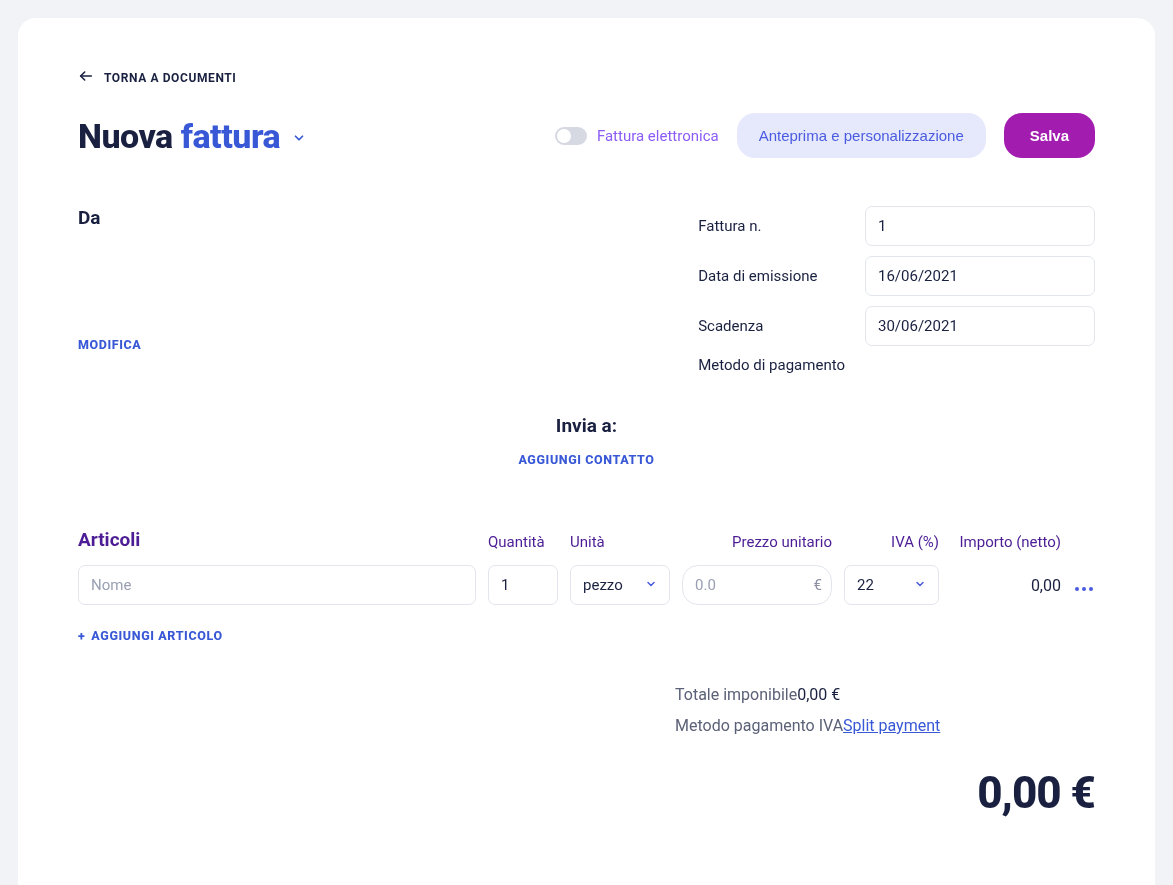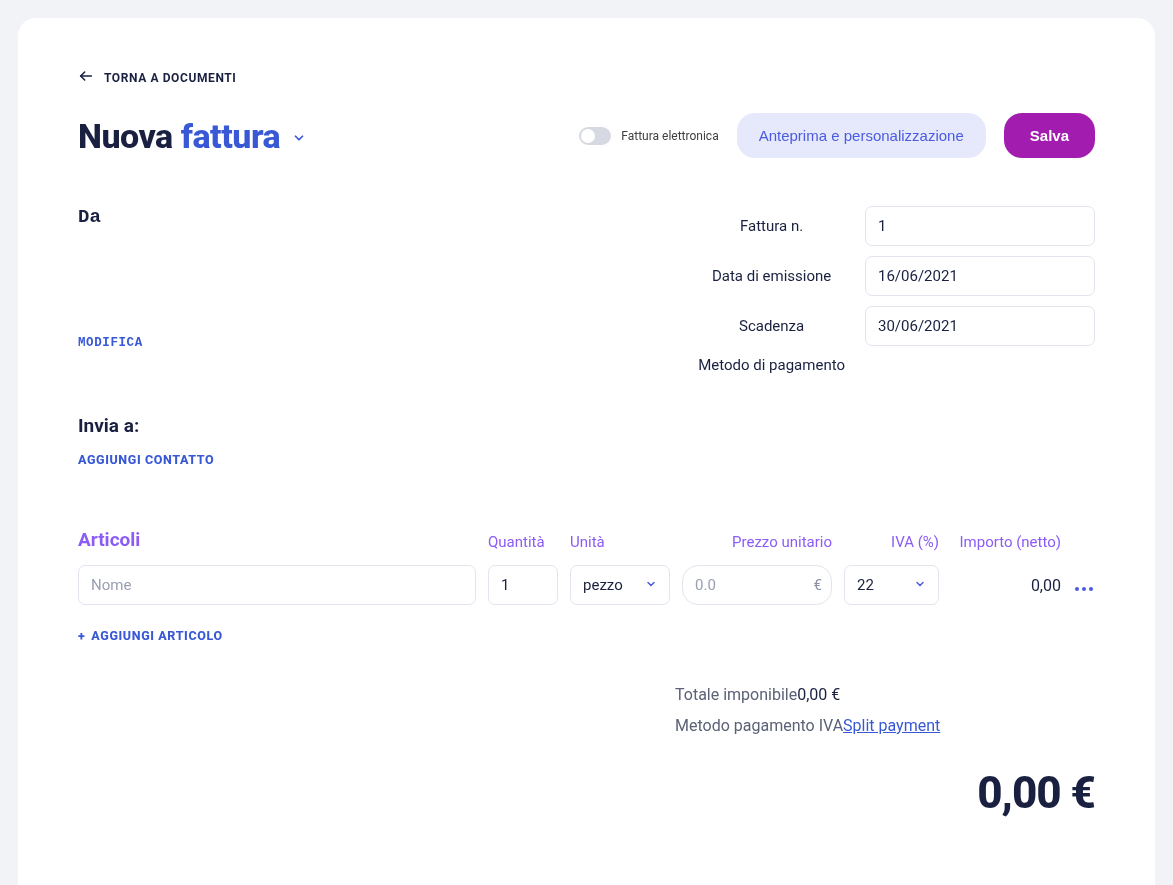--- a/index.html
+++ b/index.html
@@ -57,22 +57,22 @@
   .chevron-btn svg { width: 14px; height: 14px; }
   .title-right {
     display: flex;
     align-items: center;
     gap: 18px;
   }
   .toggle-wrap {
     display: flex;
     align-items: center;
     gap: 10px;
-    font-size: 12px;
-    color: #404040;
+    font-size: 15px;
+    color: #8b5cf6;
   }
   .toggle {
     width: 32px; height: 18px;
     border-radius: 10px;
     background: #d6d9e2;
     position: relative;
     cursor: pointer;
   }
   .toggle::after {
     content: "";
@@ -100,21 +100,21 @@
     font-weight: 600;
     padding: 14px 26px;
   }
   .meta-row {
     display: flex;
     justify-content: space-between;
     align-items: flex-start;
     gap: 40px;
     margin-bottom: 40px;
   }
-  .from-col { flex: 1; font-family: Liberation Mono, monospace; }
+  .from-col { flex: 1; }
   .section-label {
     font-size: 19px;
     font-weight: 700;
     color: #1a2140;
     margin-bottom: 18px;
   }
   .link-action {
     font-size: 12.5px;
     font-weight: 800;
     letter-spacing: 0.6px;
@@ -125,52 +125,52 @@
   .modifica { margin-top: 90px; display: inline-block; }
   .fields-col {
     display: grid;
     grid-template-columns: auto 230px;
     gap: 10px 20px;
     align-items: center;
   }
   .field-label {
     font-size: 15px;
     color: #1a2140;
-    text-align: center;
+    text-align: left;
   }
   .input, .select {
     border: 1px solid #e2e5ed;
     border-radius: 7px;
     padding: 10px 12px;
     font-size: 15px;
     color: #1a2140;
     font-family: inherit;
     outline: none;
     background: #fff;
   }
   .select {
     display: flex;
     align-items: center;
     justify-content: space-between;
     cursor: pointer;
   }
   .select svg { width: 12px; height: 12px; color: #4a5be0; }
-  .sendto { margin-bottom: 60px; }
+  .sendto { margin-bottom: 60px; text-align: center; }
   .sendto .section-label { margin-bottom: 12px; }
 
   .articles-head {
     display: grid;
     grid-template-columns: 1fr 70px 100px 150px 95px 110px 22px;
     gap: 12px;
     align-items: end;
     margin-bottom: 14px;
   }
   .articles-head .col-label {
     font-size: 15px;
-    color: #8b5cf6;
+    color: #4c1d95;
   }
   .articles-head .col-label.right { text-align: right; }
   .articles-head .big-label {
     font-size: 19px;
     font-weight: 700;
   }
   .article-row {
     display: grid;
     grid-template-columns: 1fr 70px 100px 150px 95px 110px 22px;
     gap: 12px;

